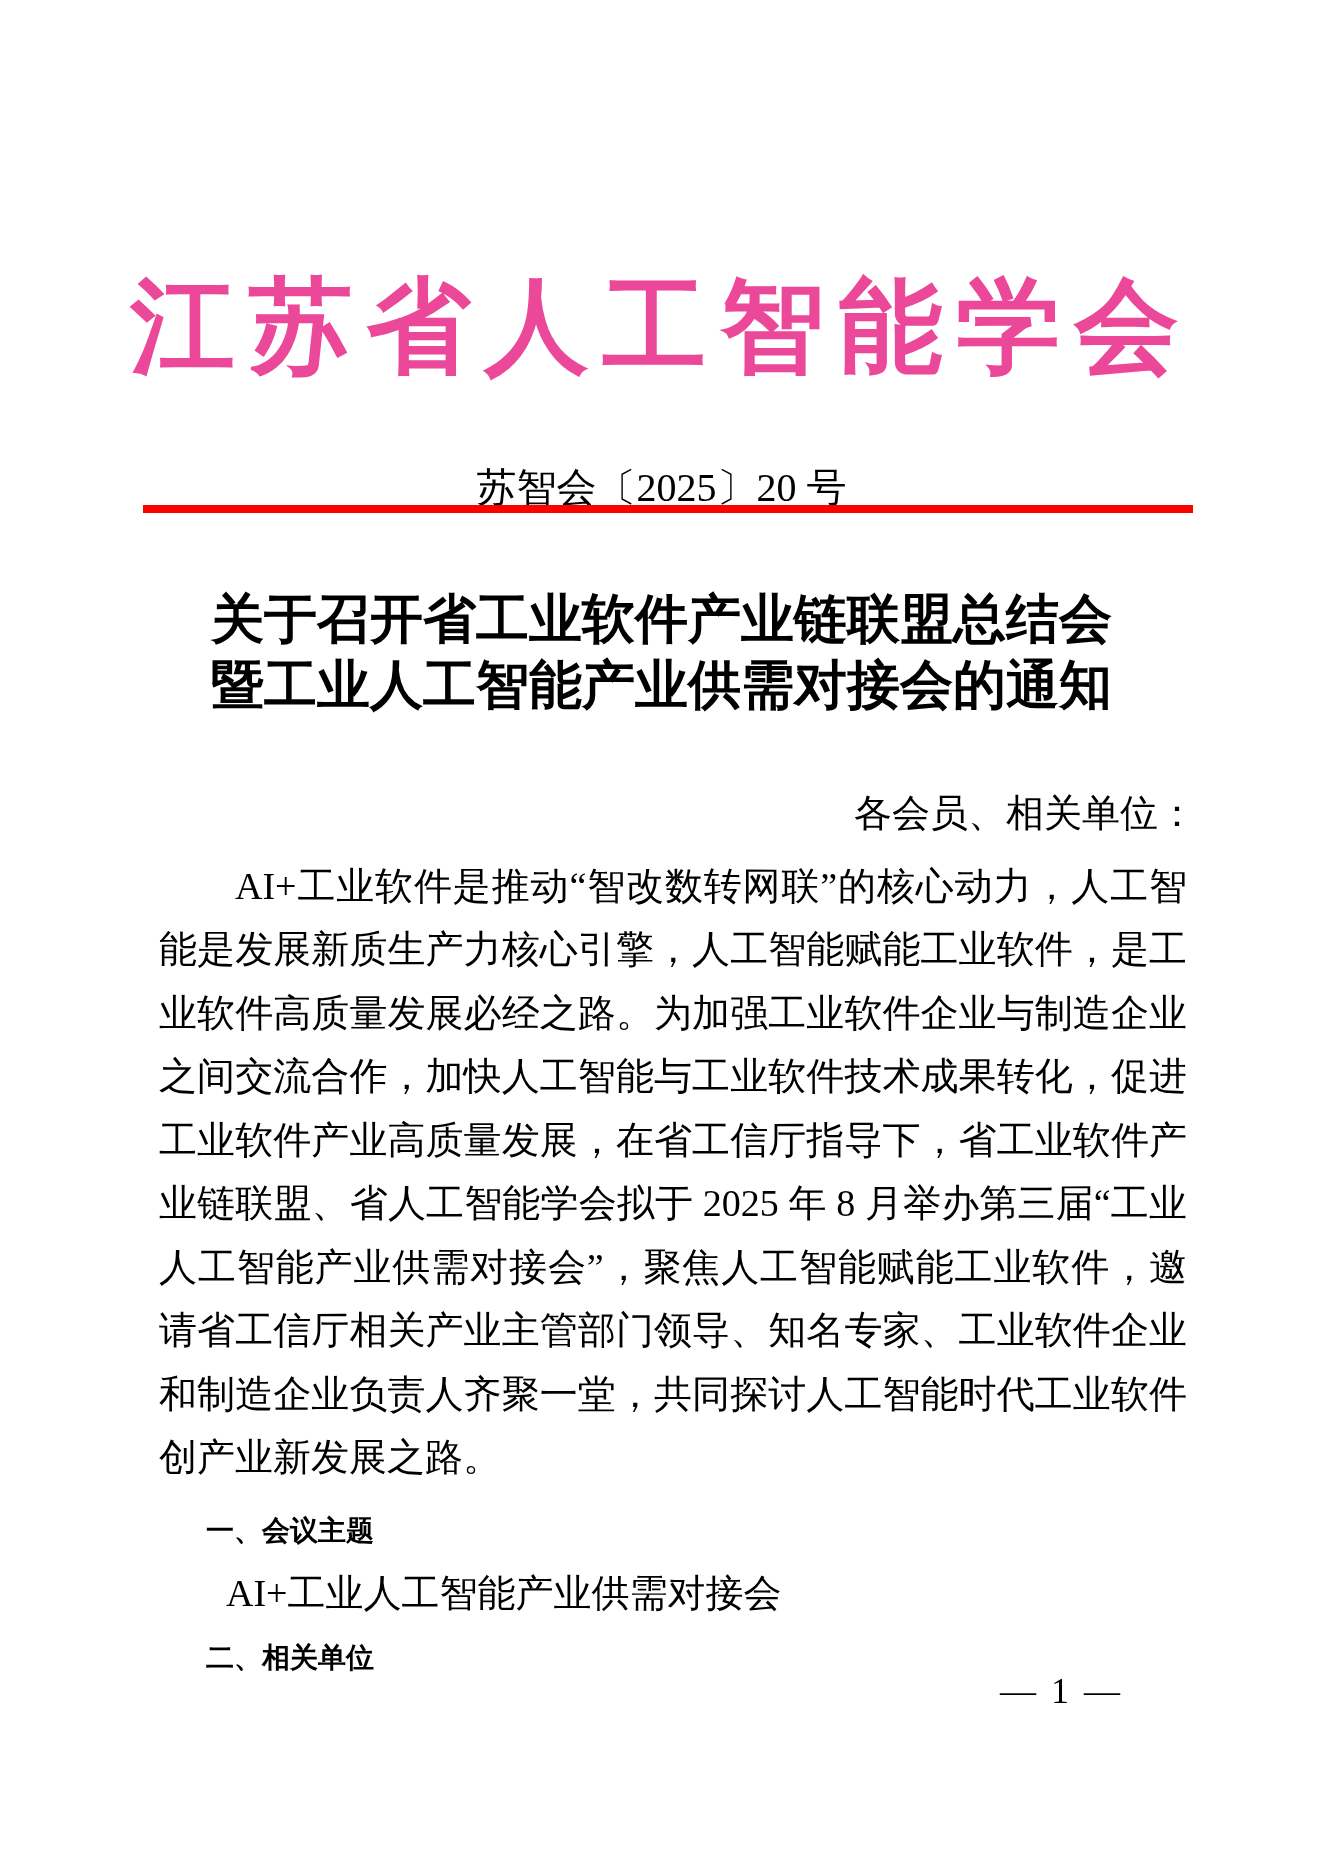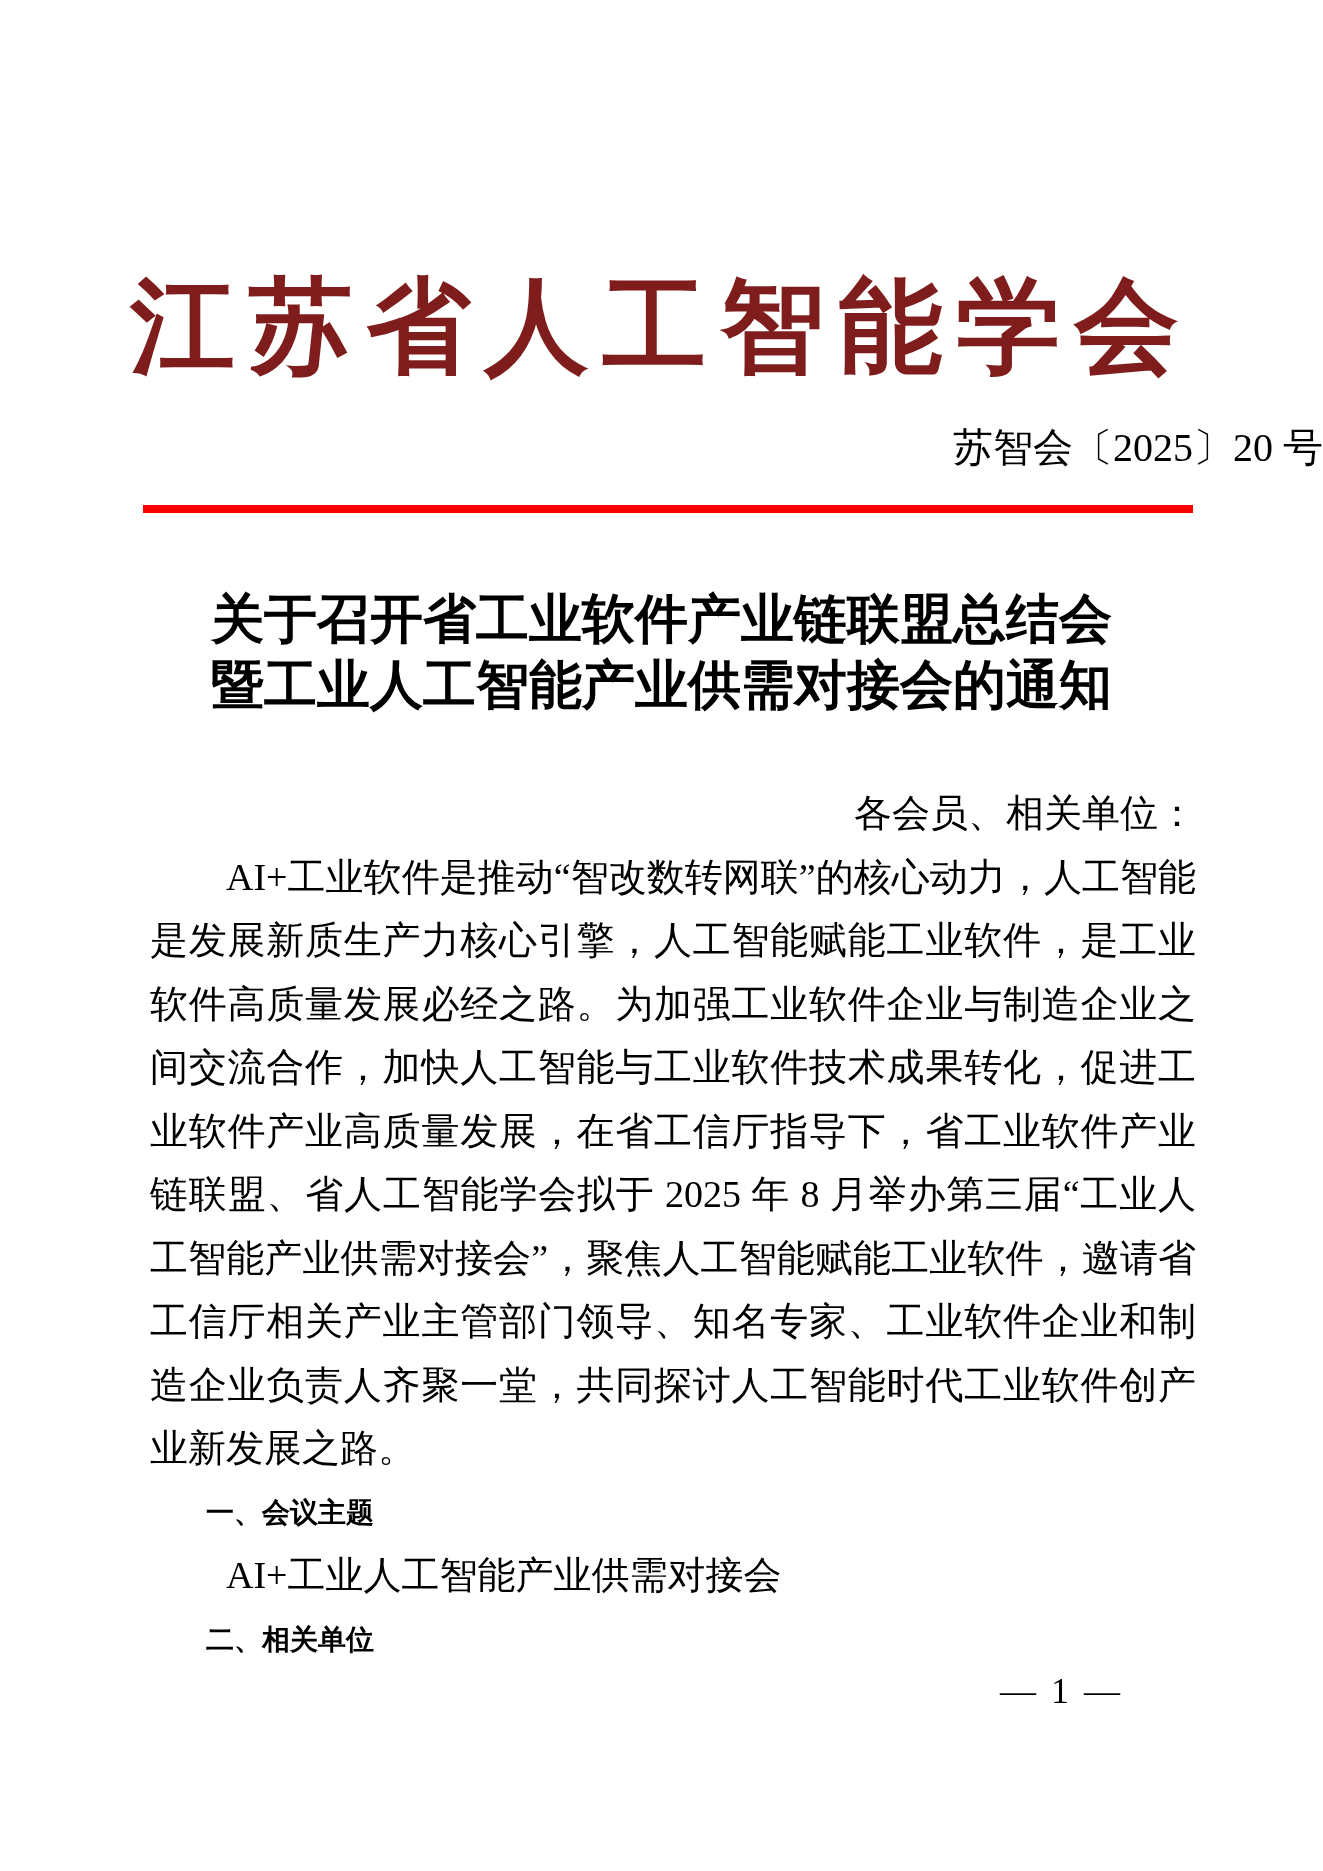--- a/index.html
+++ b/index.html
@@ -20,24 +20,24 @@
     text-align: center;
     font-family: "Liberation Serif", "DejaVu Serif", serif;
     font-weight: 700;
     font-size: 104px;
     line-height: 1.1;
     letter-spacing: 14px;
     white-space: nowrap;
   }
   .doc-number {
     position: absolute;
-    top: 424px;
+    top: 464px;
     left: 0;
     width: 100%;
-    text-align: right;
+    text-align: center;
     font-size: 40px;
     line-height: 1.2;
   }
   .red-rule {
     position: absolute;
     top: 505px;
     left: 143px;
     width: 1050px;
     height: 8px;
   }
@@ -55,21 +55,21 @@
   .content {
     position: absolute;
     top: 782px;
     left: 150px;
     width: 1046px;
     font-size: 38px;
     line-height: 63.5px;
   }
   .salutation { text-align: right; }
   .para {
-    margin: 0;
+    margin: 9px;
     text-align: justify;
     text-indent: 2em;
   }
   .sec-heading {
     font-family: "Liberation Sans", "DejaVu Sans", sans-serif;
     font-weight: 700;
     font-size: 28px;
     padding-left: 2em;
   }
   .sec-body { padding-left: 2em; }
@@ -80,21 +80,21 @@
     font-size: 36px;
     letter-spacing: 3px;
     white-space: nowrap;
   }
 </style>
 </head>
 <body>
 
 <div class="page">
 
-  <div class="masthead" style="color: #7f1d1d;">江苏省人工智能学会</div>
+  <div class="masthead" style="color: #ec4899;">江苏省人工智能学会</div>
 
   <div class="doc-number">苏智会〔2025〕20 号</div>
 
   <div class="red-rule" style="background: rgb(254, 0, 0);"></div>
 
   <div class="notice-title">
     <div>关于召开省工业软件产业链联盟总结会</div>
     <div>暨工业人工智能产业供需对接会的通知</div>
   </div>
 

